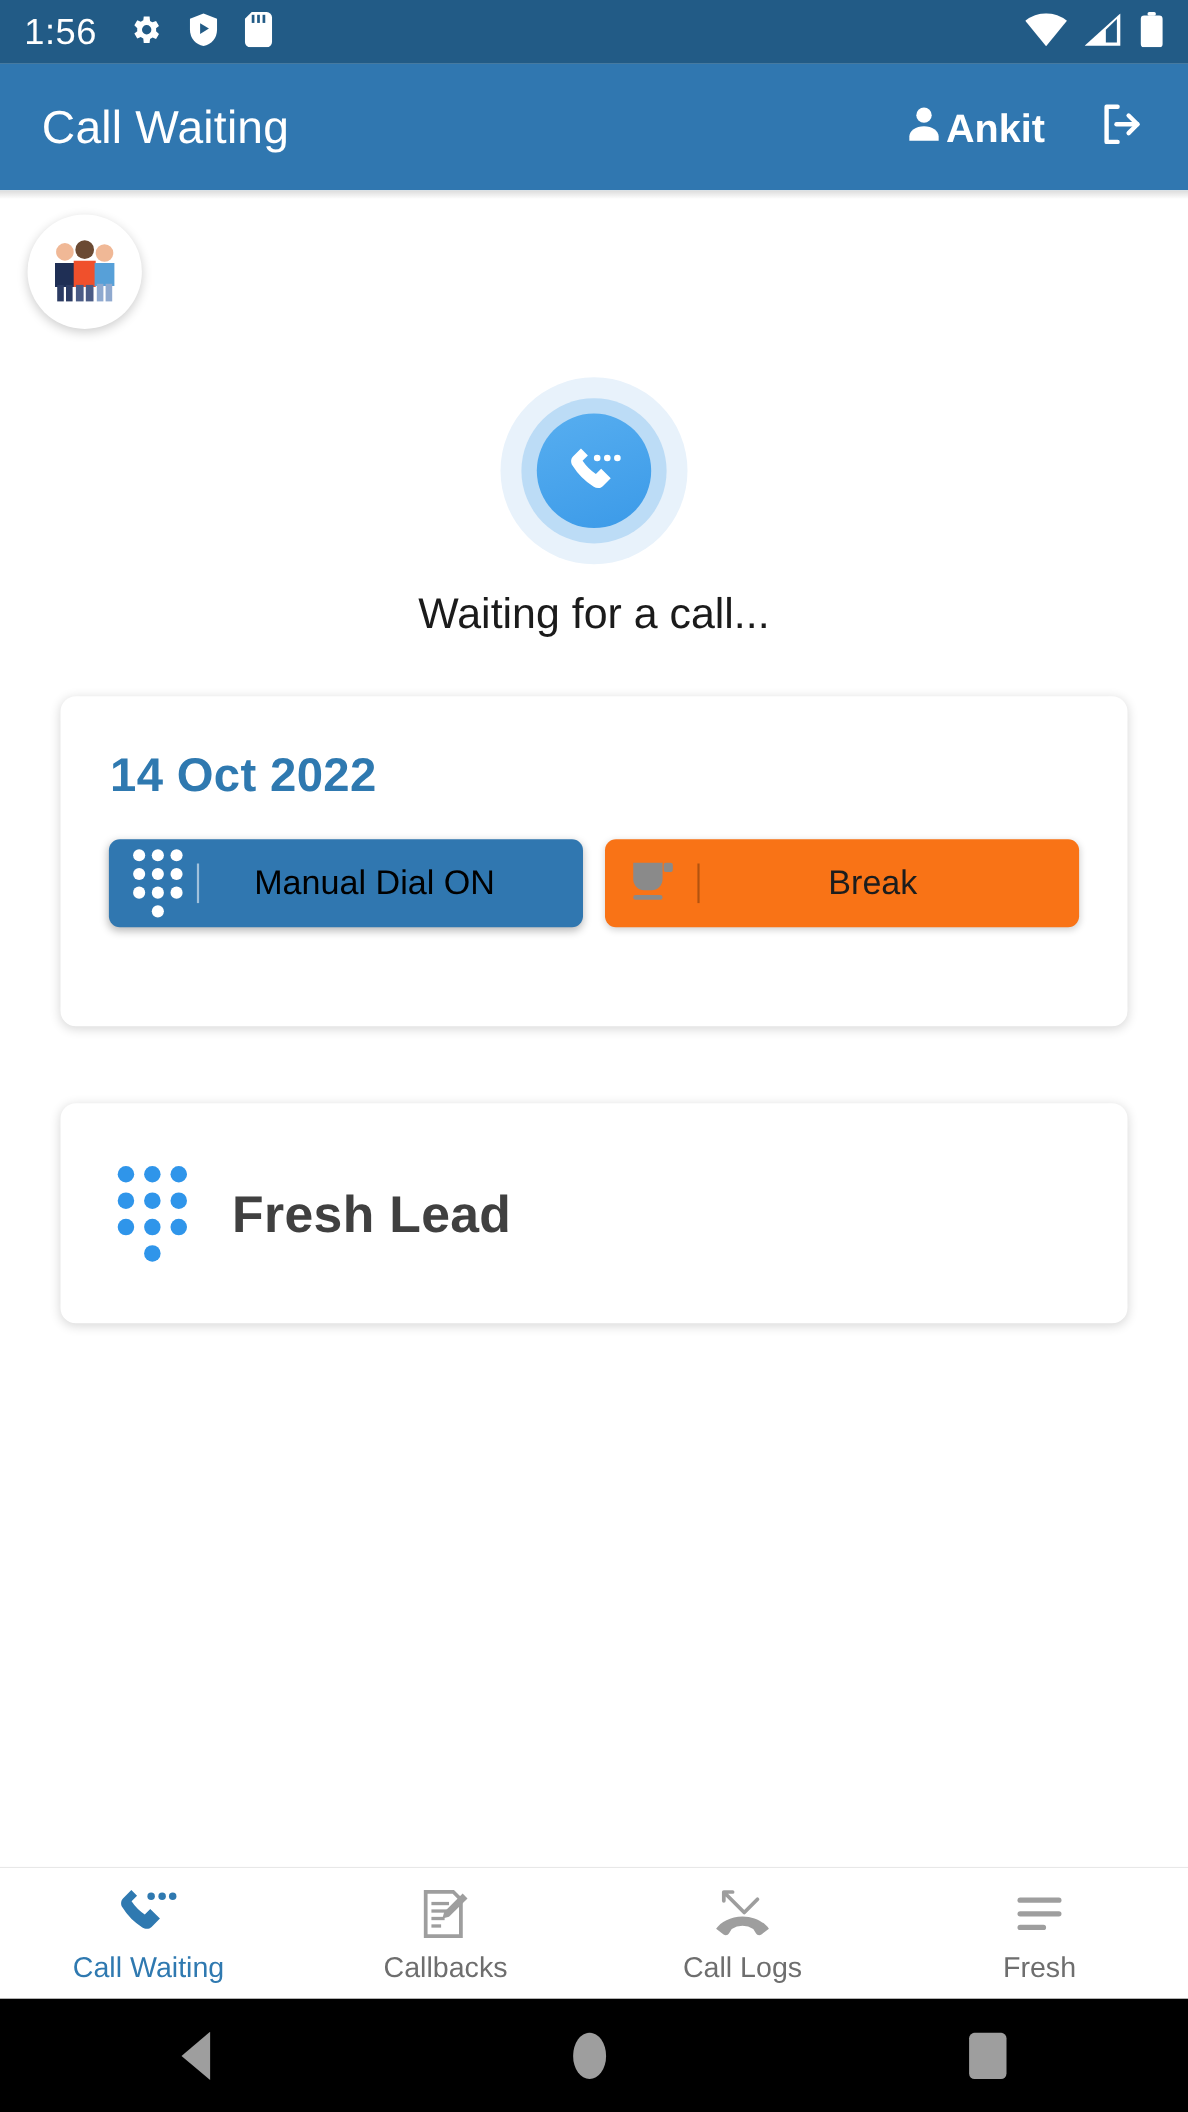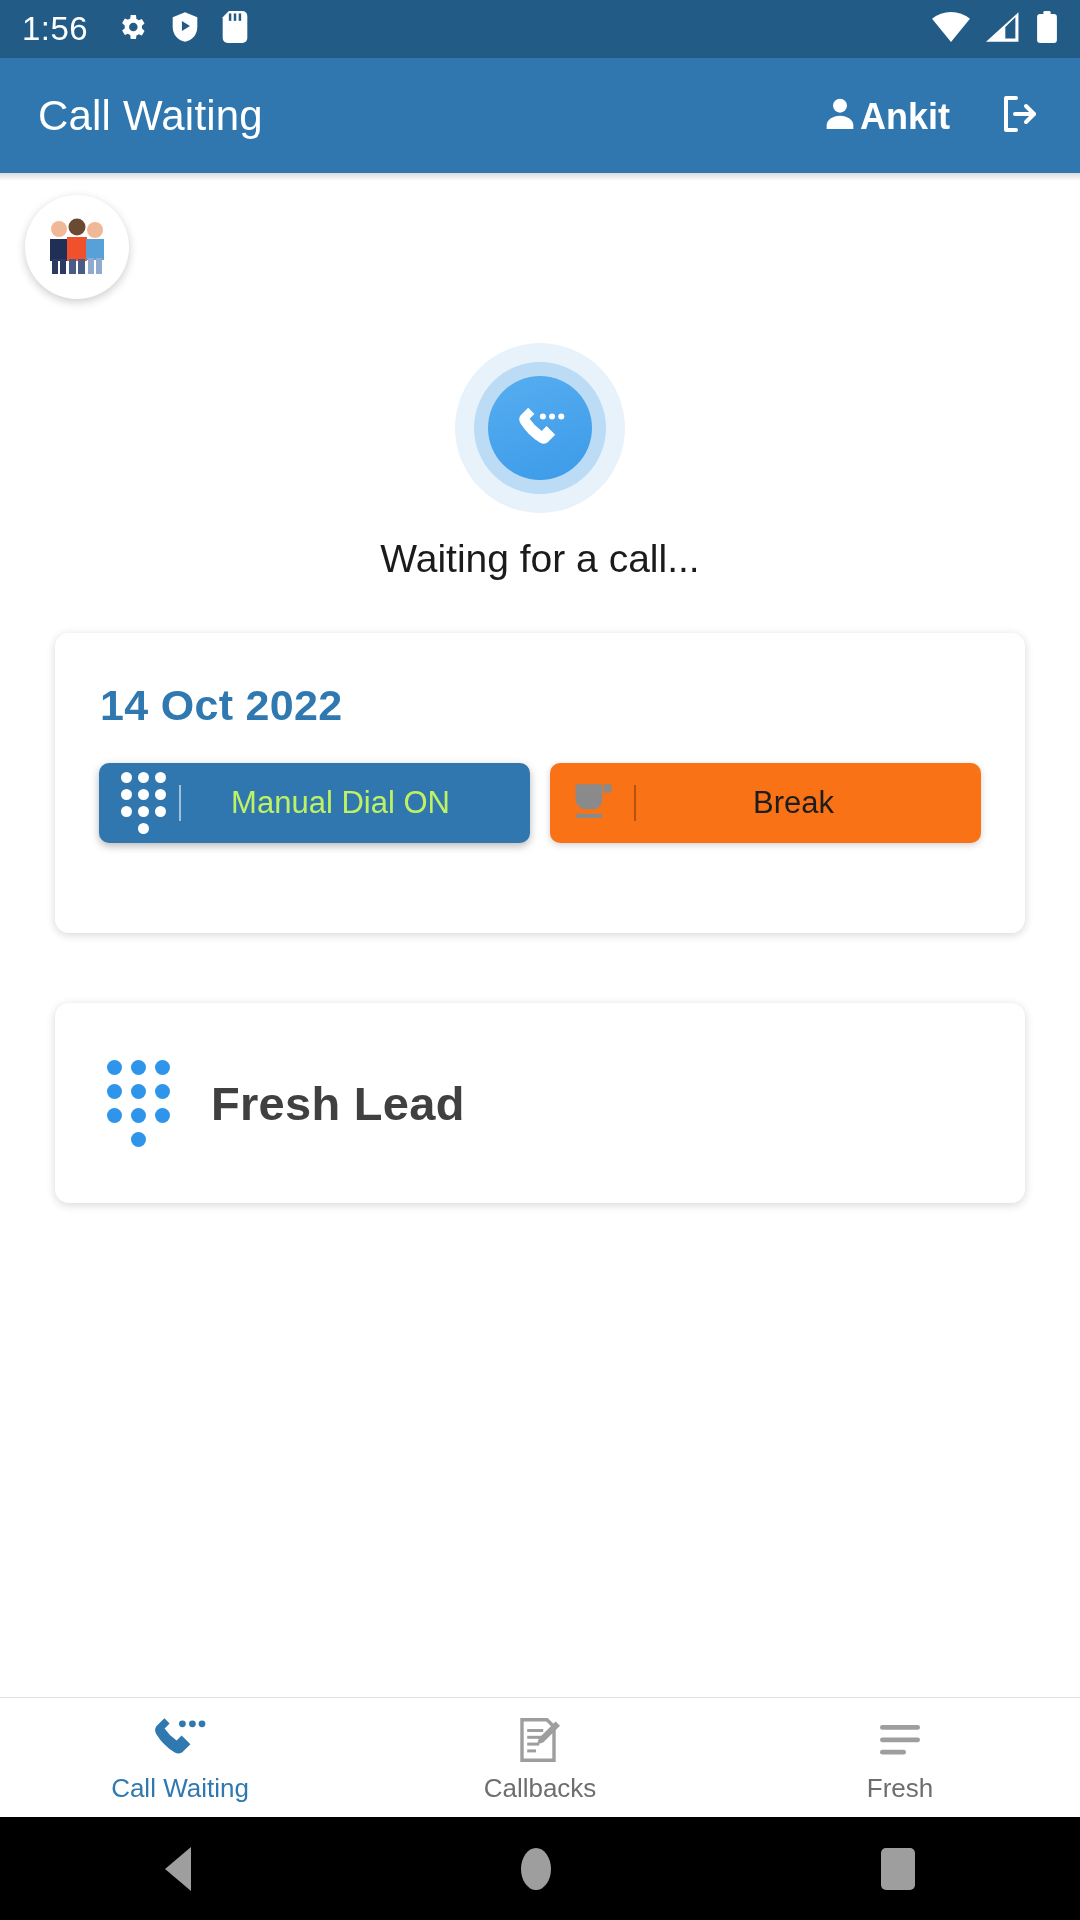--- a/index.html
+++ b/index.html
@@ -127,21 +127,21 @@
     box-shadow:0 3px 8px rgba(0,0,0,.28);
   }
   .toggle-btn.off {
     background:#f97316;
     box-shadow:0 2px 7px rgba(0,0,0,.18);
   }
   .tg-sep { width:2px; height:36px; margin:0 20px 0 18px; }
   .toggle-btn.on  .tg-sep { background:rgba(255,255,255,.55); }
   .toggle-btn.off .tg-sep { background:rgba(0,0,0,.28); }
   .tg-label { flex:1 1 auto; text-align:center; font-size:31px; padding-right:28px; }
-  .toggle-btn.on  .tg-label { color:#bef264; }
+  .toggle-btn.on  .tg-label { color:#000000; }
   .toggle-btn.off .tg-label { color:#1d1d1d; }
 
   
   #lead-card { top:830px; height:200px; display:flex; align-items:center; padding:0 52px; }
   .lead-label {
     margin-left:50px;
     font-size:47px; font-weight:bold; color:#404040; letter-spacing:.3px;
   }
 
   
@@ -377,20 +377,29 @@
           <rect x="5.6" y="6" width="8" height="1.5" fill="#9e9e9e"></rect>
           <rect x="5.6" y="9.4" width="8" height="1.5" fill="#9e9e9e"></rect>
           <rect x="5.6" y="12.8" width="6" height="1.5" fill="#9e9e9e"></rect>
           <rect x="5.6" y="16.2" width="4.4" height="1.5" fill="#9e9e9e"></rect>
           <path d="M19.8 2.2 22 4.4l-8.4 8.4-3 .8.8-3z" fill="#9e9e9e"></path>
         </svg>
       </span>
       <span class="nav-label">Callbacks</span>
     </div>
 
+    <div class="nav-item">
+      <span class="nav-ico">
+        <svg width="52" height="46" viewBox="0 0 26 23" fill="none">
+          <path d="M8.5 1.5h-4v4M4.6 1.6l9.2 9.2 6-6" stroke="#9e9e9e" stroke-width="1.7" stroke-linecap="round" stroke-linejoin="round"></path>
+          <path d="M13 12.6c-5.4 0-10 2.6-12 5.6l3.4 2.6c.8.6 2 .4 2.5-.5l1.2-2a9 9 0 0 1 9.8 0l1.2 2c.5.9 1.7 1.1 2.5.5l3.4-2.6c-2-3-6.6-5.6-12-5.6z" fill="#9e9e9e"></path>
+        </svg>
+      </span>
+      <span class="nav-label">Call Logs</span>
+    </div>
 
     <div class="nav-item">
       <span class="nav-ico">
         <svg width="48" height="46" viewBox="0 0 24 23" fill="#9e9e9e">
           <rect x="2" y="4" width="20" height="2.4" rx="1.2"></rect>
           <rect x="2" y="10.2" width="20" height="2.4" rx="1.2"></rect>
           <rect x="2" y="16.4" width="13" height="2.4" rx="1.2"></rect>
         </svg>
       </span>
       <span class="nav-label">Fresh</span>

